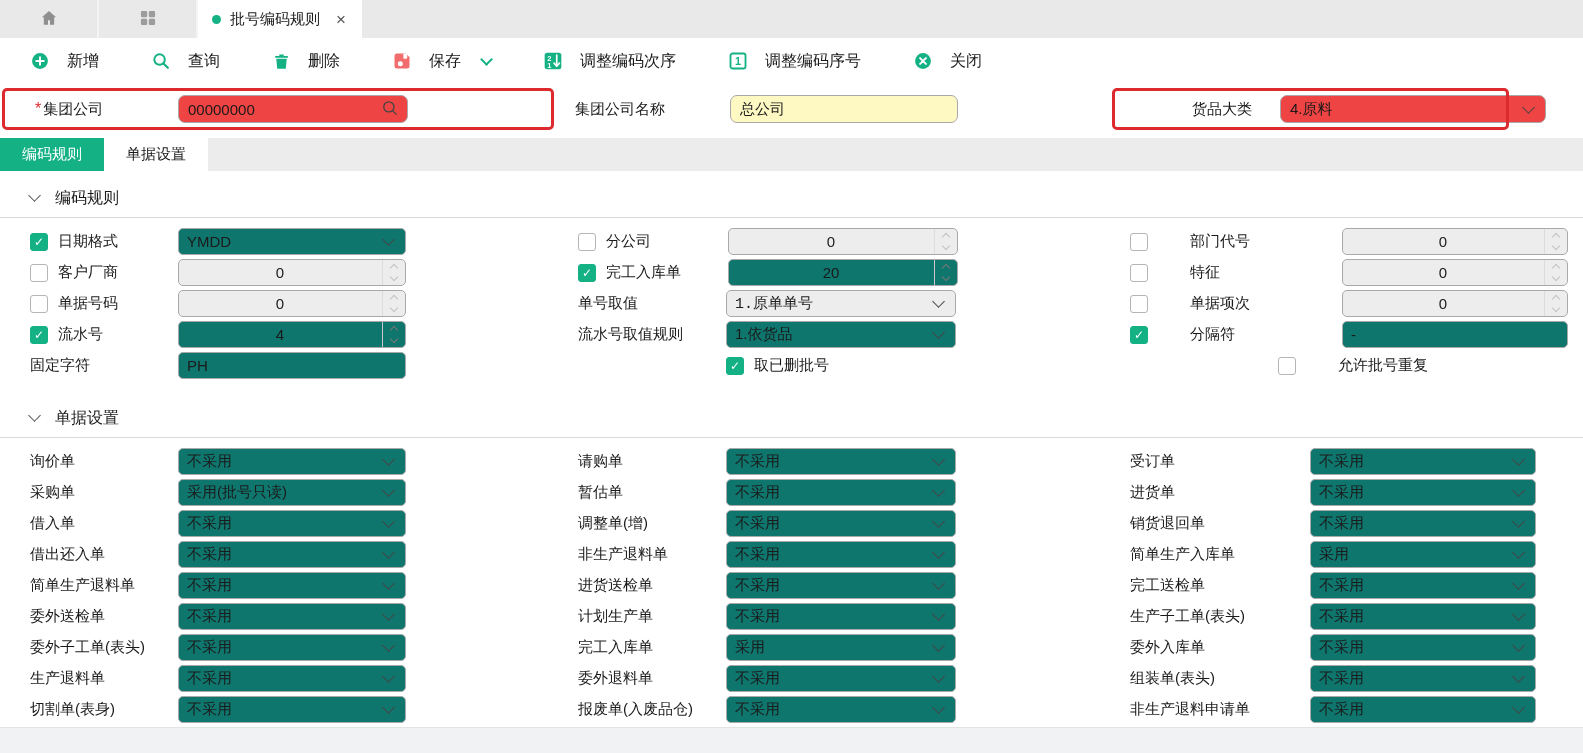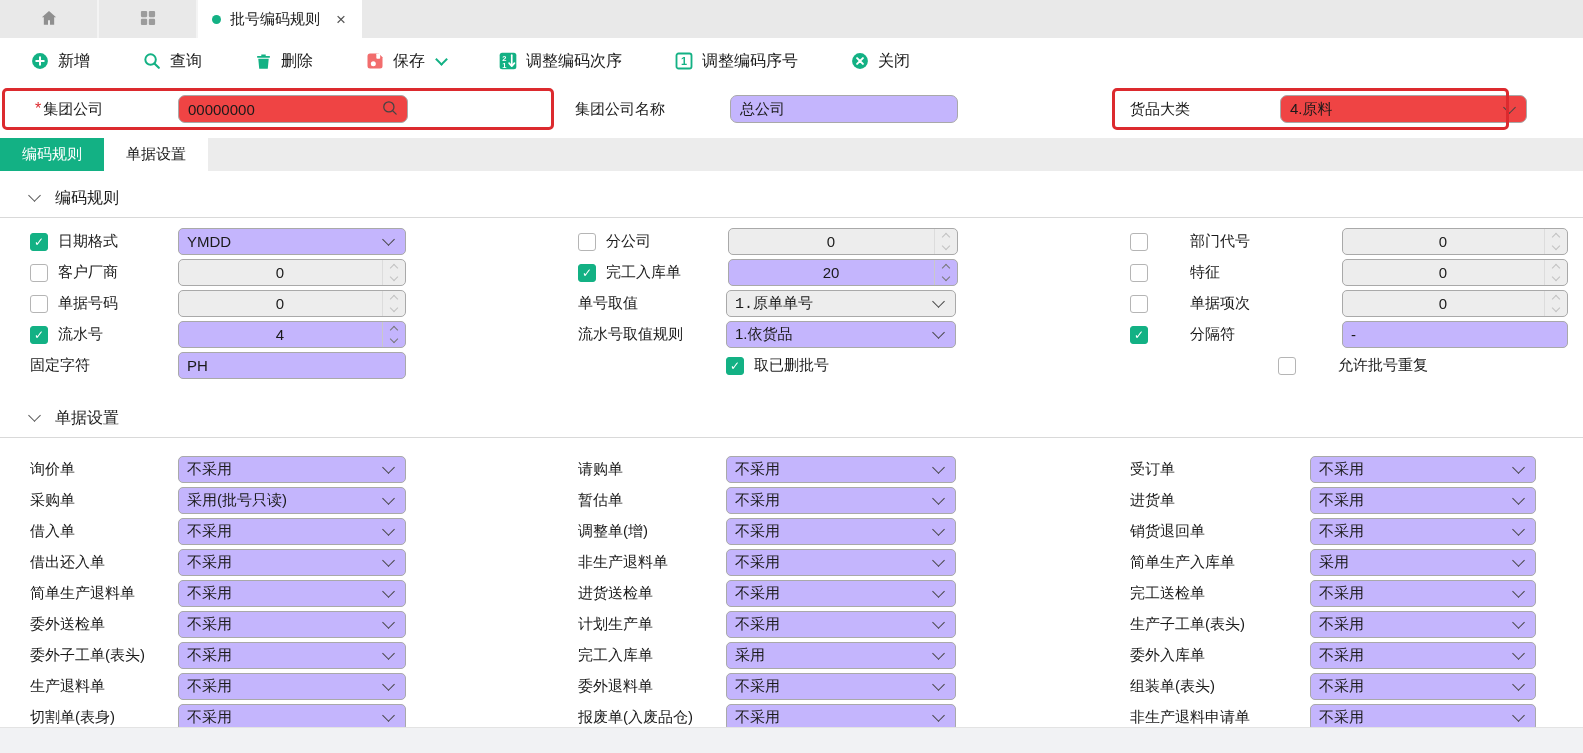--- a/index.html
+++ b/index.html
@@ -15,30 +15,30 @@
   }
   
   .tabbar{height:38px;background:#e9e9e9;display:flex;align-items:stretch;}
   .tabbar .systab{width:99px;display:flex;align-items:center;justify-content:center;border-right:2px solid #f4f4f4;cursor:pointer;}
   .tabbar .doc-tab{width:164px;background:#fff;display:flex;align-items:center;gap:9px;padding:0 14px;cursor:pointer;}
   .doc-tab .dot{width:9px;height:9px;border-radius:50%;background:var(--green);flex:none;}
   .doc-tab .title{flex:1;font-size:15px;}
   .doc-tab .close{color:#555;font-size:17px;line-height:1;padding:0 2px;cursor:pointer;}
   
   .toolbar{height:46px;display:flex;align-items:center;padding-left:30px;gap:52px;background:#fff;}
-  .tbtn{display:flex;align-items:center;gap:8px;font-size:16px;cursor:pointer;white-space:nowrap;}
+  .tbtn{display:flex;align-items:center;gap:17px;font-size:16px;cursor:pointer;white-space:nowrap;}
   .tbtn svg{display:block;}
   .save-chev{width:9px;height:9px;border-right:2px solid var(--green);border-bottom:2px solid var(--green);transform:rotate(45deg);margin:-3px 0 0 4px;}
   
   .header-row{height:50px;position:relative;background:#fff;}
   .hl{position:absolute;top:0;height:50px;display:flex;align-items:center;font-size:15px;}
   .star{color:var(--red);margin-right:2px;font-size:16px;}
   .hctl{position:absolute;top:11px;height:28px;border:1px solid var(--border);border-radius:7px;background:#ef4444;display:flex;align-items:center;}
   .hctl .hval{flex:1;padding-left:9px;}
-  .hctl.readonly{background:#c4b5fd;}
+  .hctl.readonly{background:#fef9c3;}
   .search-glass{margin-right:8px;flex:none;display:block;}
   .chev{width:9px;height:9px;border-right:1.8px solid #444;border-bottom:1.8px solid #444;transform:rotate(45deg);margin:-4px 12px 0 8px;flex:none;}
   .redbox{position:absolute;border:3px solid var(--red);border-radius:5px;top:4px;height:42px;pointer-events:none;}
   .redbox.b1{left:2px;width:552px;}
   .redbox.b2{left:1112px;width:397px;}
   
   .tabstrip{height:33px;margin-top:4px;background:#ececec;display:flex;align-items:stretch;}
   .itab{padding:0 22px;display:flex;align-items:center;background:#fff;cursor:pointer;font-size:15px;}
   .itab.active{background:var(--green);color:#fff;}
   
@@ -52,36 +52,36 @@
   .cell.c2{padding-left:28px;align-items:center;}
   .cell.c3{padding-left:30px;gap:32px;}
   .cb{width:18px;height:18px;border:1px solid #b5b5b5;border-radius:3px;background:#fff;margin-right:10px;flex:none;display:flex;align-items:center;justify-content:center;cursor:pointer;}
   .cb.checked{background:var(--green);border-color:var(--green);}
   .cb .tick{color:#fff;font-size:12px;line-height:1;}
   .lbl{width:120px;flex:none;}
   .c2 .lbl{width:122px;}
   .no-cb .lbl{width:148px;}
   .cb-only .cb{margin-left:148px;}
   .cb-only .lbl{width:auto;}
-  .ctl{height:27px;border:1px solid var(--border);border-radius:5px;background:#c4b5fd;display:flex;align-items:center;position:relative;flex:none;}
+  .ctl{height:27px;border:1px solid var(--border);border-radius:5px;background:#0f766e;display:flex;align-items:center;position:relative;flex:none;}
   .c1 .ctl{width:228px;}
   .c2 .ctl{width:230px;}
   .c3 .ctl{width:226px;}
   .ctl .val{flex:1;padding-left:8px;overflow:hidden;white-space:nowrap;}
   .ctl.spinner .val{text-align:center;padding:0 24px 0 0;}
   .spin-btns{position:absolute;right:0;top:0;bottom:0;width:23px;border-left:1px solid #c9c9c9;display:flex;flex-direction:column;}
   .spin-btns i{flex:1;display:flex;align-items:center;justify-content:center;cursor:pointer;}
   .mini{width:6px;height:6px;border-right:1.5px solid #777;border-bottom:1.5px solid #777;}
   .mini.up{transform:rotate(-135deg);margin-top:3px;}
   .mini.dn{transform:rotate(45deg);margin-bottom:3px;}
   .ctl.disabled{background:var(--disabled-bg);}
   .ctl.disabled .spin-btns{border-left-color:#dcdcdc;}
   .ctl.disabled .mini{border-color:#c2c2c2;}
   .ctl.gray{background:var(--disabled-bg);font-family:Liberation Mono, monospace;}
-  .doc-grid{margin-top:16px;}
+  .doc-grid{margin-top:8px;}
   
   .footer{position:absolute;left:0;right:0;bottom:0;height:26px;background:#f1f2f4;border-top:1px solid #e3e3e3;}
 </style>
 </head>
 <body>
 
 <div class="tabbar">
   <div class="systab">
     <span>
       <svg width="20" height="20" viewBox="0 0 24 24">
@@ -189,24 +189,24 @@
           <path d="m15.6 15.6 4.6 4.6" stroke="#444" stroke-width="1.7" stroke-linecap="round"></path>
         </svg>
     </span>
   </div>
   <div class="hl" style="left:575px">
     <span>集团公司名称</span>
   </div>
   <div class="hctl readonly" style="left:730px;width:228px">
     <span class="hval">总公司</span>
   </div>
-  <div class="hl" style="left:1130px">
+  <div class="hl" style="left:1192px">
     <span>货品大类</span>
   </div>
-  <div class="hctl" style="left:1280px;width:247px">
+  <div class="hctl" style="left:1280px;width:266px">
     <span class="hval">4.原料</span>
     <span class="chev"></span>
   </div>
   <div class="redbox b1"></div>
   <div class="redbox b2"></div>
 </div>
 
 <div class="tabstrip">
   <div class="itab active">编码规则</div>
   <div class="itab">单据设置</div>

